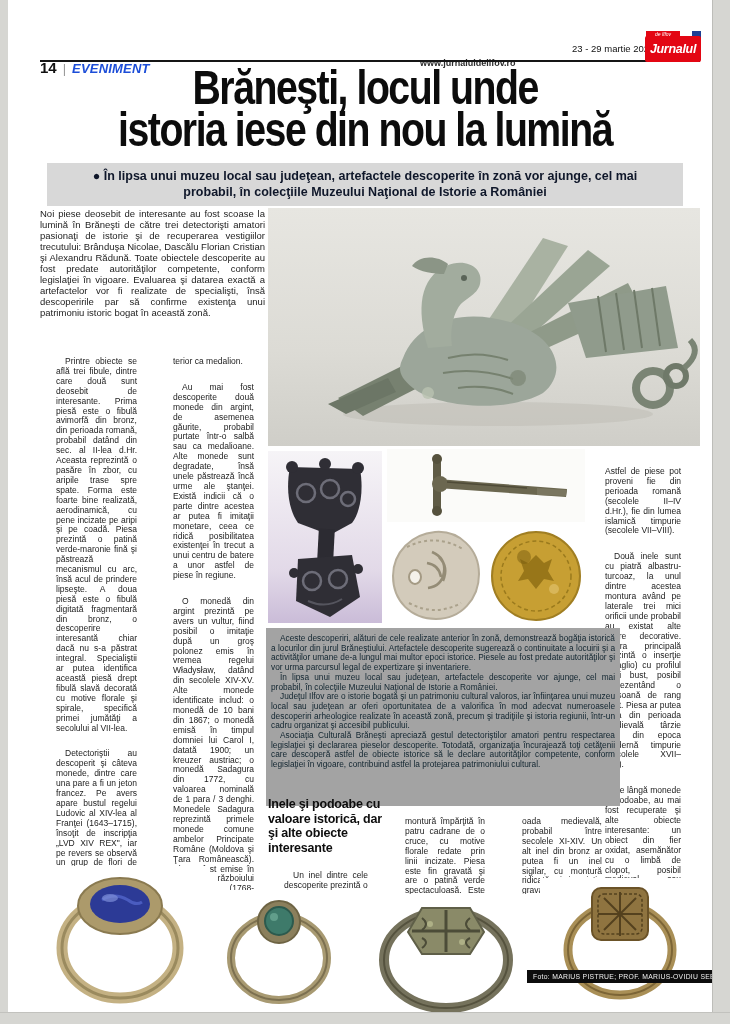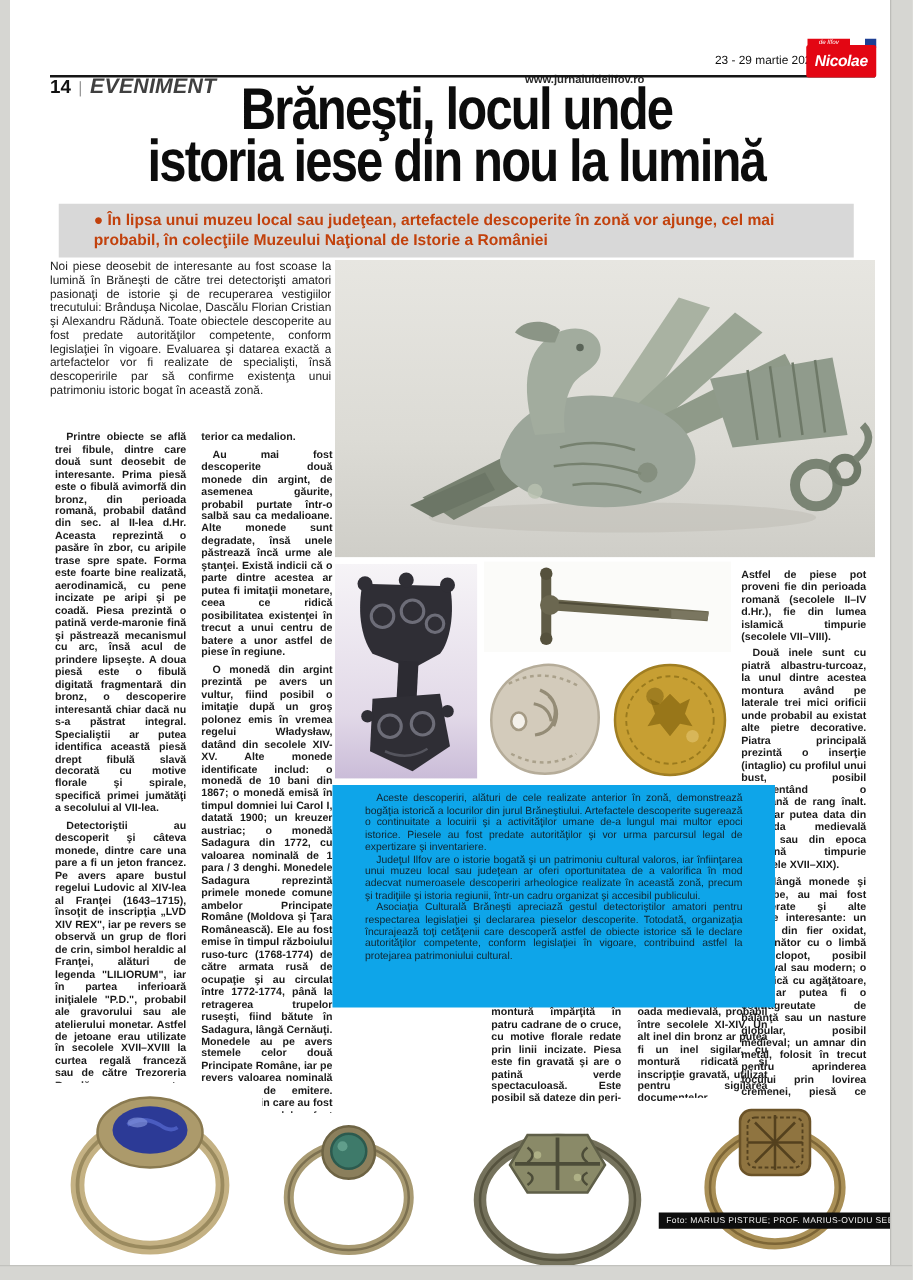--- a/index.html
+++ b/index.html
@@ -7,50 +7,50 @@
   .page{position:absolute;left:0;top:0;width:730px;height:1024px;background:#ffffff;}
   .edge{position:absolute;background:#d6d6d2;z-index:9;}
   .edge-left{left:0;top:0;width:8px;height:1024px;}
   .edge-right{left:712px;top:0;width:18px;height:1024px;border-left:1px solid #bdbdb9;}
   .edge-bottom{left:0;top:1012px;width:730px;height:12px;border-top:1px solid #c2c2be;}
 
   
   .kicker{position:absolute;left:40px;top:38px;display:flex;align-items:baseline;gap:6px;margin-top:21px;}
   .kicker .pn{font-size:15px;font-weight:700;color:#111;}
   .kicker .sep{color:#999;font-size:13px;}
-  .kicker .section{font-size:17px;font-weight:700;font-style:italic;color:#404040;letter-spacing:0.2px;}
+  .kicker .section{font-size:13px;font-weight:700;font-style:italic;color:#1d4ed8;letter-spacing:0.2px;}
   .hdr-url{position:absolute;left:420px;top:44px;font-size:9px;font-weight:700;color:#2b2b2b;margin-top:14px;}
   .hdr-date{position:absolute;left:572px;top:43px;font-size:9.5px;color:#111;}
   .logo{position:absolute;left:645px;top:36px;width:56px;height:26px;background:#e30613;border-radius:2px;z-index:3;display:flex;align-items:center;justify-content:center;}
   .logo .main{color:#fff;font-weight:700;font-style:italic;font-size:12.5px;letter-spacing:-0.3px;}
   .logo-top{position:absolute;left:646px;top:31px;width:34px;height:7px;background:#e30613;color:#fff;font-size:5px;font-style:italic;line-height:7px;text-align:center;z-index:3;}
   .logo-flag{position:absolute;left:692px;top:31px;width:9px;height:7px;background:#1d3f94;z-index:3;}
   .hdr-rule{position:absolute;left:40px;top:60px;width:660px;height:2px;background:#151515;}
 
   
   .title{position:absolute;left:35px;top:63px;width:660px;text-align:center;color:#0c0c0c;z-index:1;}
   .title .tline{display:inline-block;font-weight:700;font-size:40px;line-height:42px;letter-spacing:-1.5px;transform:scale(0.98,1.18);transform-origin:center top;}
   .deck{position:absolute;left:47px;top:163px;width:636px;height:43px;background:#d8d8d8;display:flex;align-items:center;justify-content:center;z-index:2;}
-  .deck div{font-size:12.5px;font-weight:700;color:#c2410c;line-height:15.5px;padding:0 28px;}
+  .deck div{font-size:12.5px;font-weight:700;color:#0f172a;text-align:center;line-height:15.5px;padding:0 28px;}
 
   
   .lead{position:absolute;left:40px;top:208px;width:225px;height:134px;overflow:hidden;font-size:9.5px;line-height:11px;text-align:justify;color:#222;}
   .col{position:absolute;overflow:hidden;}
-  .col p{margin:4px;font-size:8.5px;line-height:9.9px;text-align:justify;color:#1b1b1b;font-weight:bold;}
+  .col p{margin:16px;font-size:8.5px;line-height:9.9px;text-align:justify;color:#1b1b1b;}
   .col p.ind{text-indent:9px;}
   .col1{left:40px;top:341px;width:113px;height:557px;}
   .col2{left:157px;top:341px;width:113px;height:557px;}
   .colR{left:589px;top:451px;width:108px;height:452px;}
   .col4{left:389px;top:801px;width:112px;height:100px;}
   .col5{left:506px;top:801px;width:112px;height:100px;}
   .subsec{left:268px;top:797px;width:116px;height:104px;}
   .subhead{margin:0 0 4px 0;font-size:12.5px;line-height:14.5px;font-weight:700;color:#0d0d0d;letter-spacing:-0.2px;}
 
   
-  .bluebox{position:absolute;left:266px;top:628px;width:354px;height:178px;background:#0ea5e9;padding:6px 26px;box-sizing:border-box;overflow:hidden;}
+  .bluebox{position:absolute;left:266px;top:628px;width:354px;height:178px;background:#a3a3a3;padding:6px 5px;box-sizing:border-box;overflow:hidden;}
   .bluebox p{margin:0;font-size:8.3px;line-height:9.7px;text-align:justify;color:#10242f;text-indent:9px;}
 
   
   .photo{position:absolute;z-index:2;overflow:hidden;}
   .photo svg{display:block;}
   .rule-bottom{position:absolute;left:40px;top:988px;width:660px;height:2px;background:#161616;z-index:1;}
   .credit{position:absolute;left:527px;top:970px;background:#0d0d0d;color:#f2f2f2;font-size:6.8px;letter-spacing:0.3px;padding:3px 6px;z-index:4;white-space:nowrap;}
 </style>
 </head>
 <body>
@@ -61,21 +61,21 @@
   <div class="kicker">
     <span class="pn">14</span>
     <span class="sep">|</span>
     <span class="section">EVENIMENT</span>
   </div>
   <div class="hdr-url">www.jurnaluldeilfov.ro</div>
   <div class="hdr-date">23 - 29 martie 2026</div>
   <div class="logo-top">de Ilfov</div>
   <div class="logo-flag"></div>
   <div class="logo">
-    <span class="main">Nicolae</span>
+    <span class="main">Jurnalul</span>
   </div>
   <div class="hdr-rule"></div>
 
   <div class="title">
     <span class="tline">Brăneşti, locul unde</span><br>
     <span class="tline">istoria iese din nou la lumină</span>
   </div>
   <div class="deck">
     <div>● În lipsa unui muzeu local sau judeţean, artefactele descoperite în zonă vor ajunge, cel mai probabil, în colecţiile Muzeului Naţional de Istorie a României</div>
   </div>
@@ -189,24 +189,29 @@
   </div>
 
   <div class="col colR">
     <p>Astfel de piese pot proveni fie din perioada romană (secolele II–IV d.Hr.), fie din lumea islamică timpurie (secolele VII–VIII).</p>
     <p class="ind">Două inele sunt cu piatră albastru-turcoaz, la unul dintre acestea montura având pe laterale trei mici orificii unde probabil au existat alte pietre decorative. Piatra principală prezintă o inserţie (intaglio) cu profilul unui bust, posibil reprezentând o persoană de rang înalt. Piesa ar putea data din perioada medievală târzie sau din epoca modernă timpurie (secolele XVII–XIX).</p>
     <p class="ind">Pe lângă monede şi podoabe, au mai fost recuperate şi alte obiecte interesante: un obiect din fier oxidat, asemănător cu o limbă de clopot, posibil medieval sau modern; o bilă mică cu agăţătoare, care ar putea fi o contragreutate de balanţă sau un nasture globular, posibil medieval; un amnar din metal, folosit în trecut pentru aprinderea focului prin lovirea cremenei, piesă ce seamănă cu exemple cunoscute din perioada romană; un vârf de săgeată, posibil medieval sau din perioada daco-romană, sugerând existenţa unor conflicte sau activităţi de vânătoare în trecut.</p>
   </div>
 
   <div class="bluebox">
     <p>Aceste descoperiri, alături de cele realizate anterior în zonă, demonstrează bogăţia istorică a locurilor din jurul Brăneştiului. Artefactele descoperite sugerează o continuitate a locuirii şi a activităţilor umane de-a lungul mai multor epoci istorice. Piesele au fost predate autorităţilor şi vor urma parcursul legal de expertizare şi inventariere.</p>
+    <p>În lipsa unui muzeu local sau judeţean, artefactele descoperite vor ajunge, cel mai probabil, în colecţiile Muzeului Naţional de Istorie a României.</p>
     <p>Judeţul Ilfov are o istorie bogată şi un patrimoniu cultural valoros, iar înfiinţarea unui muzeu local sau judeţean ar oferi oportunitatea de a valorifica în mod adecvat numeroasele descoperiri arheologice realizate în această zonă, precum şi tradiţiile şi istoria regiunii, într-un cadru organizat şi accesibil publicului.</p>
     <p>Asociaţia Culturală Brăneşti apreciază gestul detectoriştilor amatori pentru respectarea legislaţiei şi declararea pieselor descoperite. Totodată, organizaţia încurajează toţi cetăţenii care descoperă astfel de obiecte istorice să le declare autorităţilor competente, conform legislaţiei în vigoare, contribuind astfel la protejarea patrimoniului cultural.</p>
   </div>
 
+  <div class="col subsec">
+    <h3 class="subhead">Inele şi podoabe cu valoare istorică, dar şi alte obiecte interesante</h3>
+    <p class="ind">Un inel dintre cele descoperite prezintă o</p>
+  </div>
   <div class="col col4">
     <p>montură împărţită în patru cadrane de o cruce, cu motive florale redate prin linii incizate. Piesa este fin gravată şi are o patină verde spectaculoasă. Este posibil să dateze din peri-</p>
   </div>
   <div class="col col5">
     <p>oada medievală, probabil între secolele XI-XIV. Un alt inel din bronz ar putea fi un inel sigilar, cu montură ridicată şi inscripţie gravată, utilizat pentru sigilarea documentelor.</p>
   </div>
 
   <div class="rule-bottom"></div>
   <div class="credit">Foto: MARIUS PISTRUE; PROF. MARIUS-OVIDIU SEBE</div>
 

